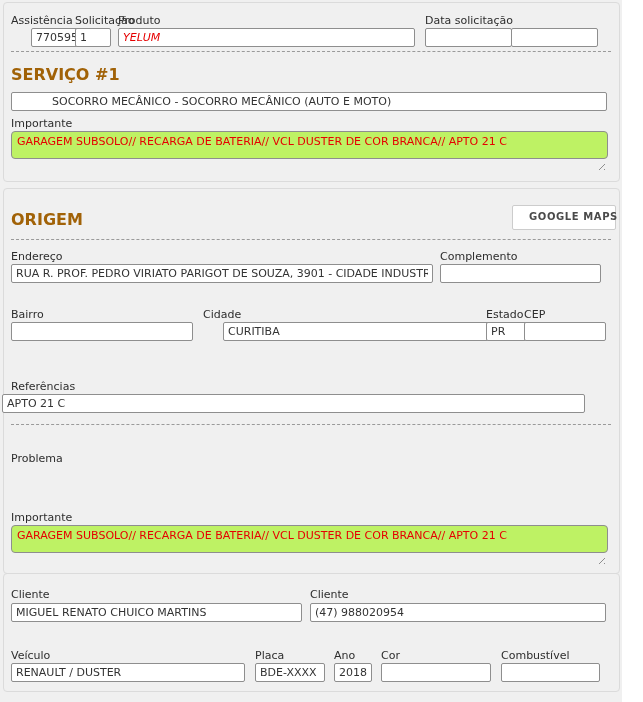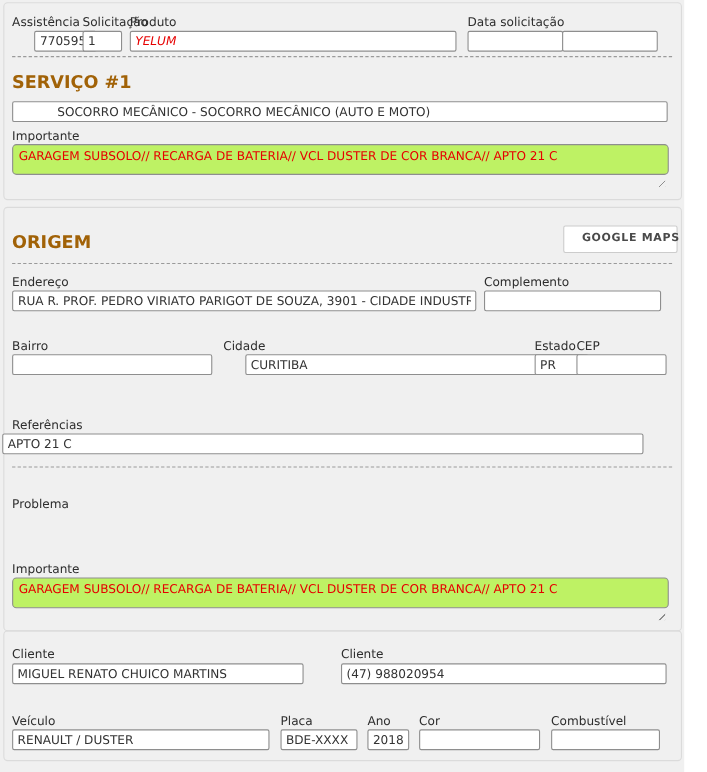--- a/index.html
+++ b/index.html
@@ -86,21 +86,21 @@
 
     <div class="lbl" style="left:11px;top:452px;">Problema</div>
 
     <div class="lbl" style="left:11px;top:511px;">Importante</div>
     <textarea class="txt redtxt" style="left: 11px; top: 525px; width: 597px;">GARAGEM SUBSOLO// RECARGA DE BATERIA// VCL DUSTER DE COR BRANCA// APTO 21 C</textarea>
     <div class="grip" style="left:596px;top:555px;"></div>
 
     <div class="sec" style="left:3px;top:573px;width:615px;height:117px;"></div>
 
     <div class="lbl" style="left:11px;top:588px;">Cliente</div>
-    <input class="txt" style="left: 11px; top: 603px; width: 265px;" value="MIGUEL RENATO CHUICO MARTINS">
+    <input class="txt" style="left: 11px; top: 603px; width: 291px;" value="MIGUEL RENATO CHUICO MARTINS">
 
     <div class="lbl" style="left:310px;top:588px;">Cliente</div>
     <input class="txt" style="left: 310px; top: 603px; width: 296px;" value="(47) 988020954">
 
     <div class="lbl" style="left:11px;top:649px;">Veículo</div>
     <input class="txt" style="left: 11px; top: 663px; width: 234px;" value="RENAULT / DUSTER">
 
     <div class="lbl" style="left:255px;top:649px;">Placa</div>
     <input class="txt" style="left: 255px; top: 663px; width: 70px;" value="BDE-XXXX">
 

